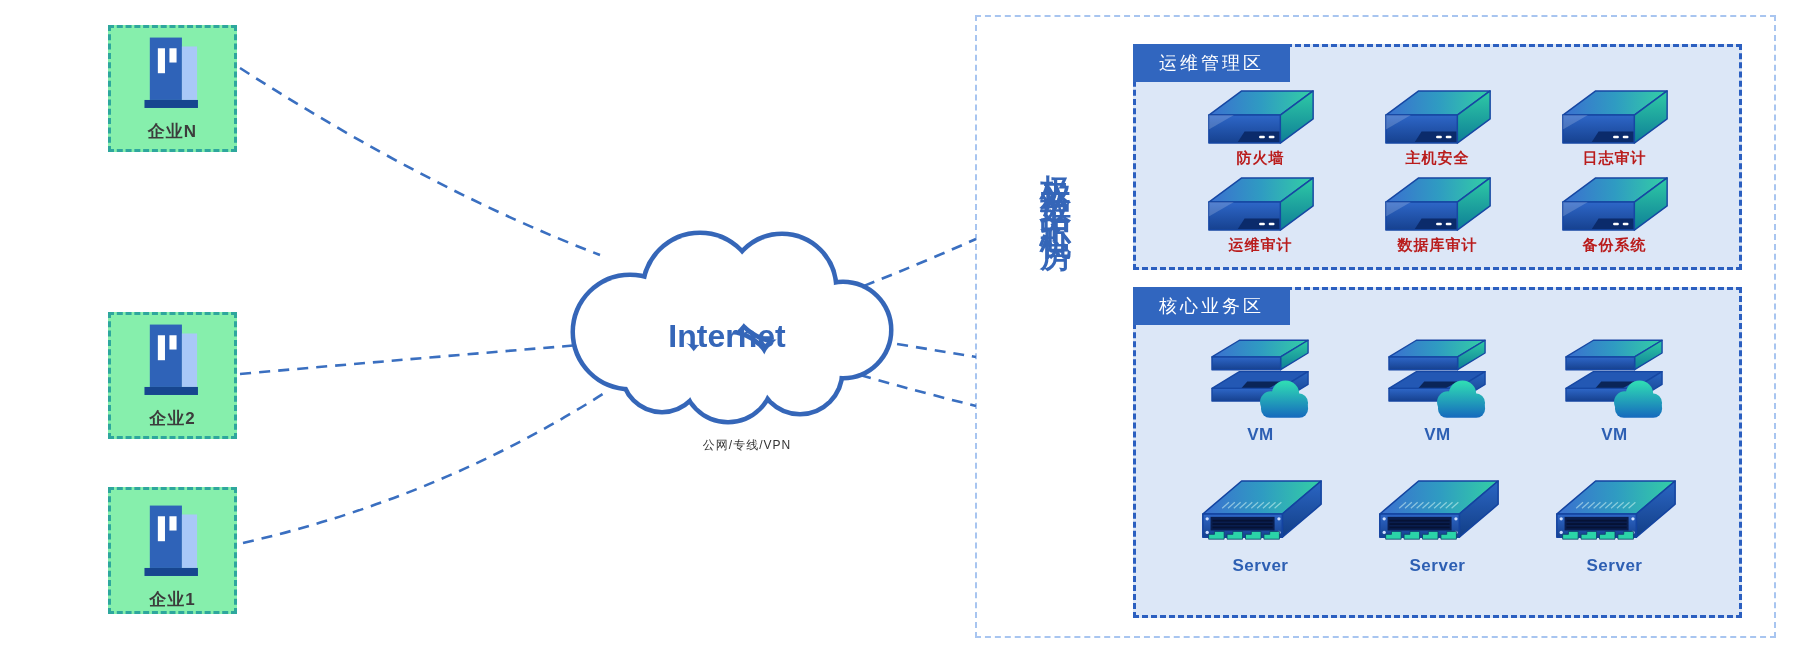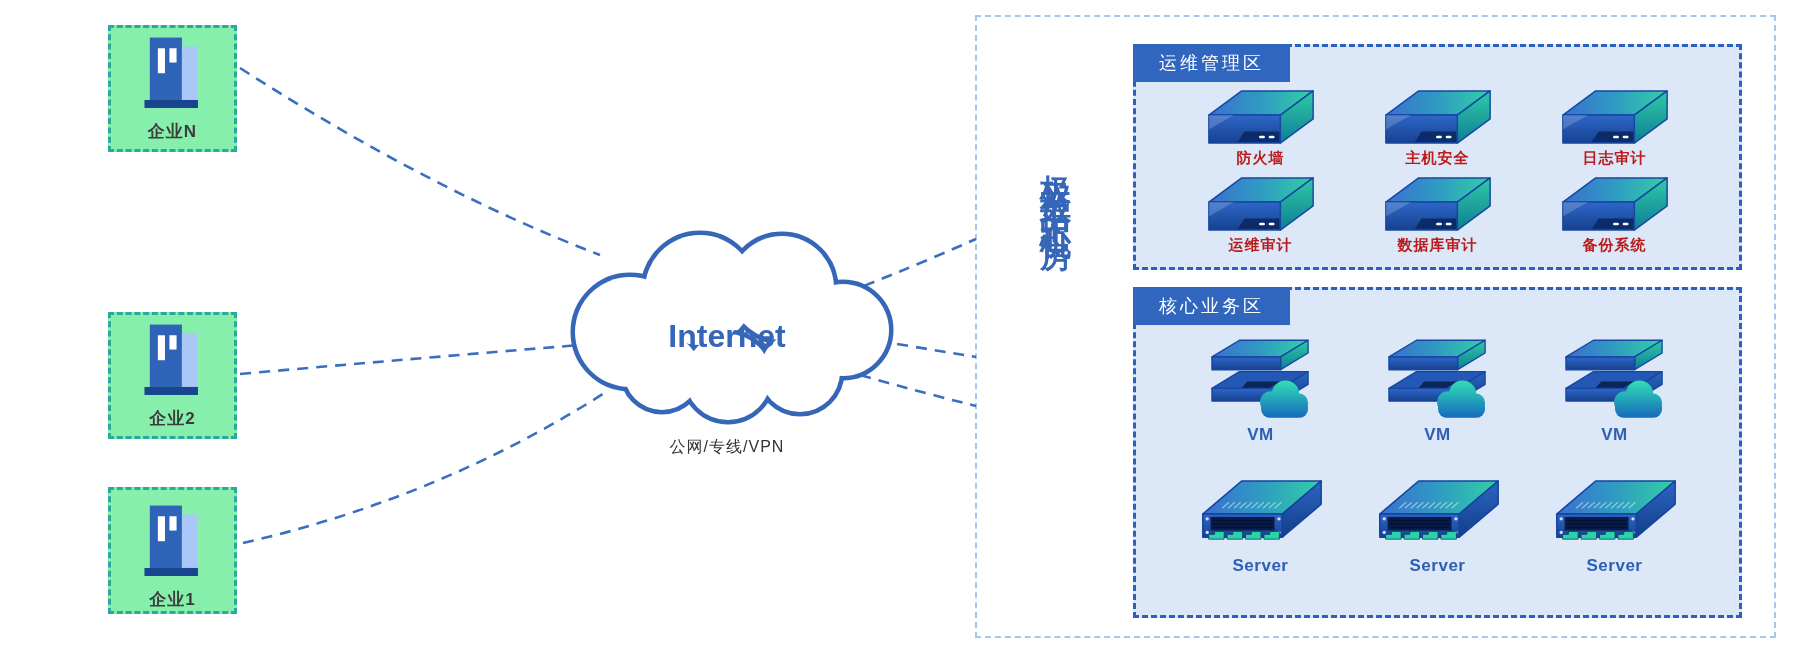--- a/index.html
+++ b/index.html
@@ -11,22 +11,22 @@
              border:3px dashed #2EA79D; background:#86efac;
              display:flex; flex-direction:column; align-items:center;
              justify-content:center; gap:4px; z-index:3; }
   .ent-box.n1 { left:108px; top:25px; }
   .ent-box.n2 { left:108px; top:312px; }
   .ent-box.n3 { left:108px; top:487px;justify-content:flex-end; }
   .ent-label { font-size:17px; font-weight:600; color:#3c3c3c; letter-spacing:1px; }
 
   
   #net-svg { position:absolute; left:0; top:0; z-index:2; }
-  .cloud-caption { position:absolute; left:612px; top:437px; width:230px;
-                   text-align:center; font-size:16px; font-weight:500;
+  .cloud-caption { position:absolute; left:632px; top:437px; width:230px;
+                   text-align:center; font-size:12px; font-weight:500;
                    color:#333333; z-index:2; letter-spacing:1px; }
 
   
   .dc-outer { position:absolute; left:975px; top:15px; width:801px; height:623px;
               border:2px dashed #A8C5F0; z-index:1; }
   .dc-title { position:absolute; left:1040px; top:150px; z-index:3;
               writing-mode:vertical-rl; text-orientation:upright;
               font-size:31px; font-weight:bold; color:#3566B8;
               letter-spacing:9px; line-height:1; }
 

